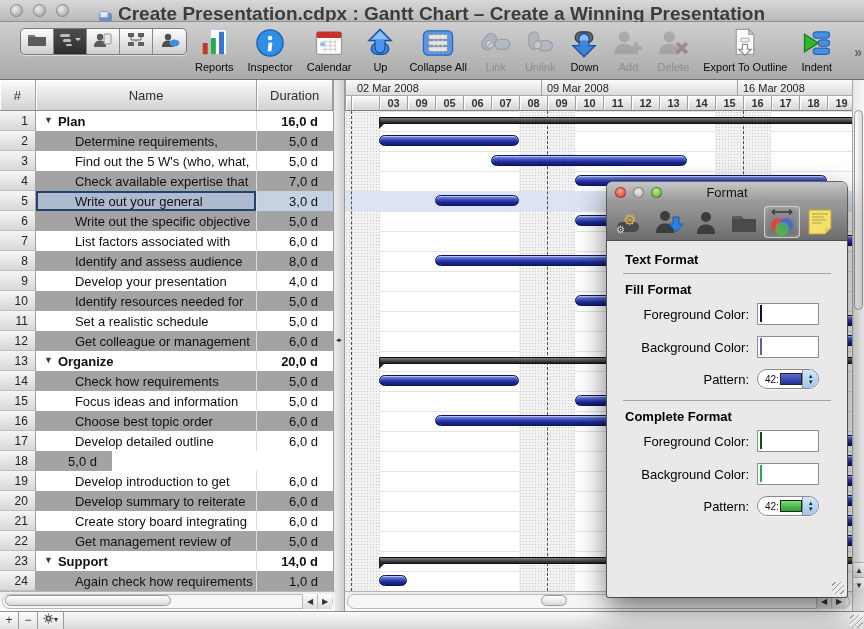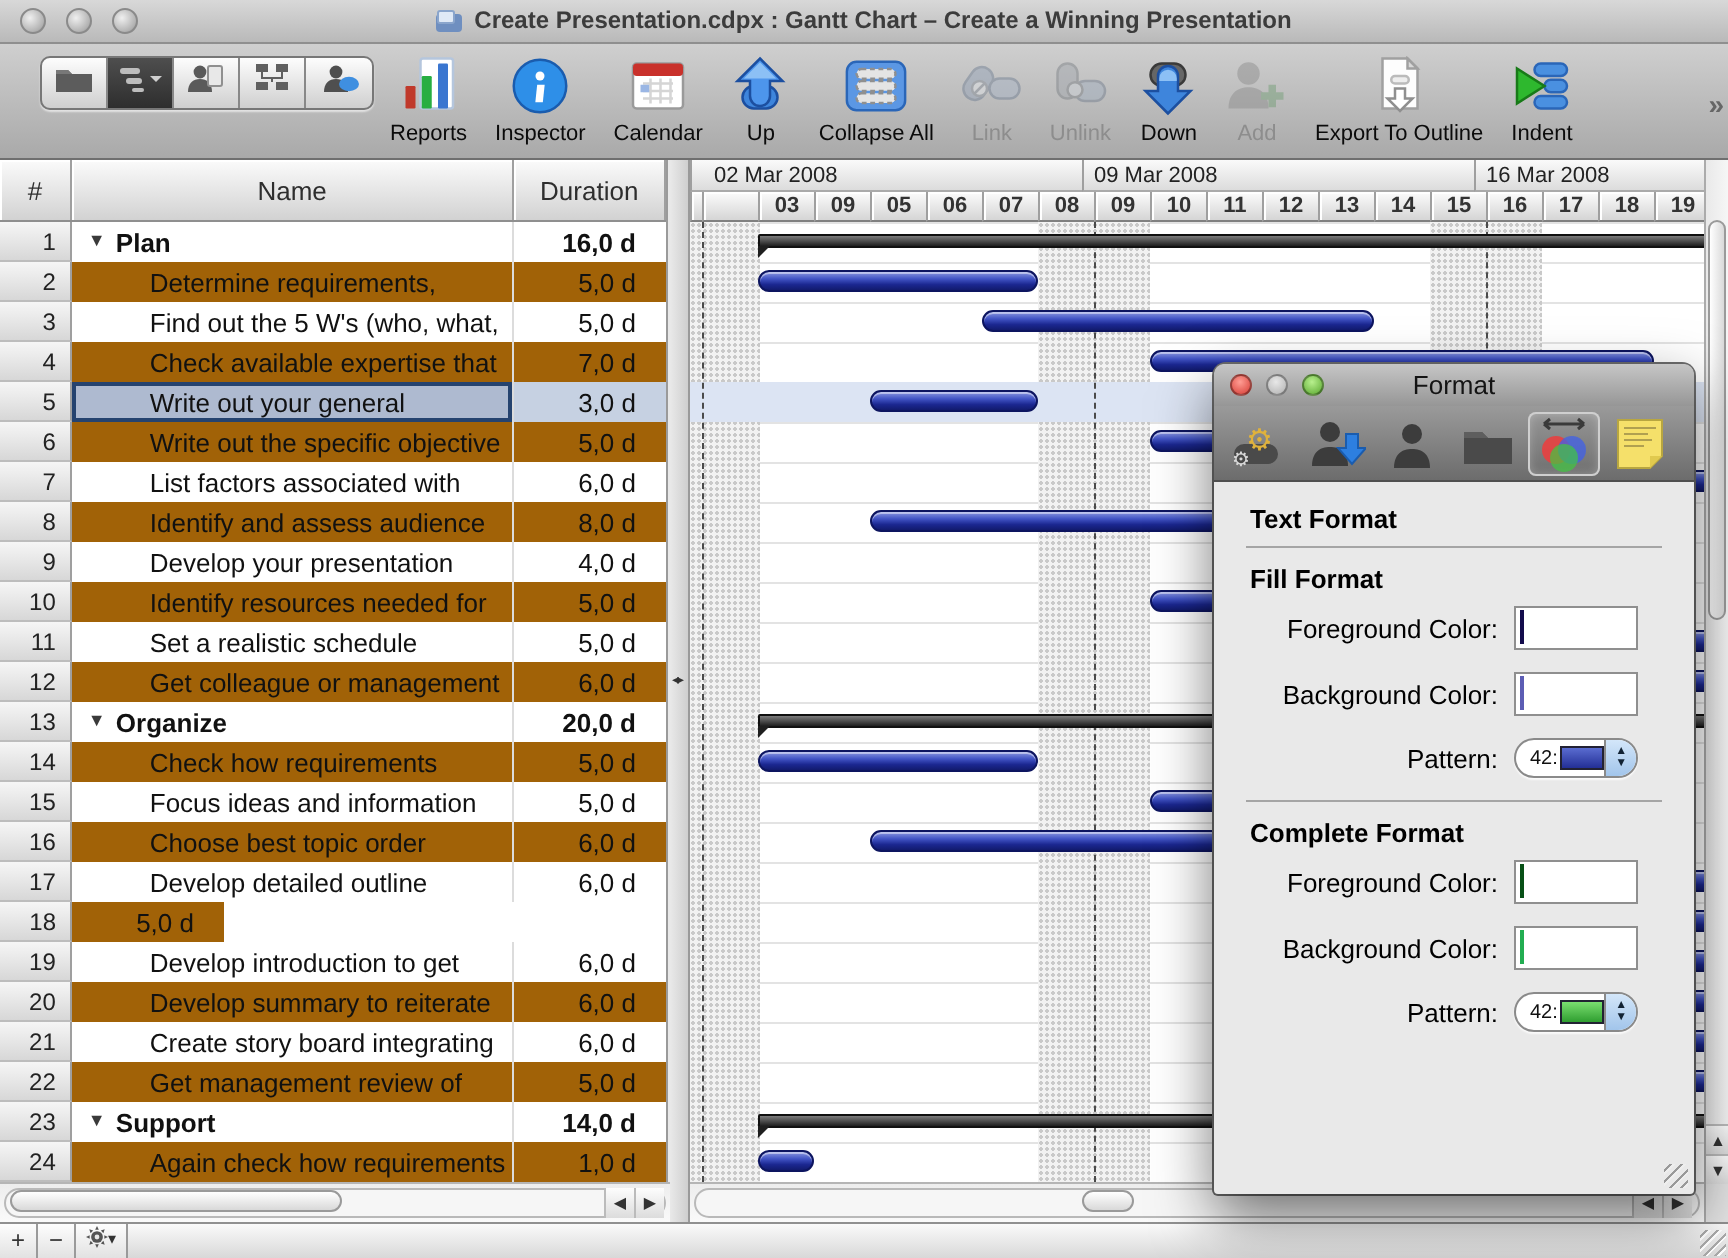--- a/index.html
+++ b/index.html
@@ -5,21 +5,21 @@
   html,body{margin:0;padding:0;background:#555;}
   *{box-sizing:border-box;}
   .window{position:relative;width:864px;height:629px;background:#e8e8e8;overflow:hidden;
     font-family:"Liberation Sans",sans-serif;color:#111;}
   
   .titlebar{position:absolute;left:0;top:0;width:864px;height:22px;
     background:linear-gradient(#d8d8d8,#b9b9b9);border-bottom:1px solid #8f8f8f;}
   .tl{position:absolute;top:4px;width:13px;height:13px;border-radius:50%;
     background:radial-gradient(circle at 4px 4px,#efefef,#b2b2b2 70%,#8c8c8c);border:1px solid #8a8a8a;}
   .tl.r{left:10px}.tl.y{left:33px}.tl.g{left:56px}
-  .win-title{position:absolute;left:0;right:0;top:3px;text-align:center;font-size:12px;font-weight:bold;color:#3c3c3c;}
+  .win-title{position:absolute;left:0;right:0;top:3px;text-align:center;font-size:19px;font-weight:bold;color:#3c3c3c;}
   .doc-ico{display:inline-block;vertical-align:-3px;margin-right:5px;}
   
   .toolbar{position:absolute;left:0;top:22px;width:864px;height:58px;
     background:linear-gradient(#cfcfcf,#a9a9a9);border-bottom:1px solid #6f6f6f;}
   .segmented{position:absolute;left:20px;top:6px;height:27px;display:flex;border:1px solid #777;border-radius:5px;
     overflow:hidden;background:linear-gradient(#fdfdfd,#cfcfcf);box-shadow:0 1px 1px rgba(255,255,255,.6);}
   .seg{width:33px;height:100%;display:flex;align-items:center;justify-content:center;border-right:1px solid #888;}
   .seg:last-child{border-right:none;}
   .seg.sel{background:linear-gradient(#4e4e4e,#2e2e2e);}
   .tbtns{position:absolute;left:188px;top:4px;right:14px;height:52px;display:flex;align-items:flex-start;}
@@ -31,21 +31,21 @@
   .overflow{position:absolute;right:2px;top:22px;font-size:14px;color:#666;font-weight:bold;}
   
   .table-pane{position:absolute;left:0;top:80px;width:334px;height:531px;background:#fff;border-right:1px solid #9a9a9a;}
   .thead{position:absolute;left:0;top:0;width:100%;height:31px;display:flex;
     background:linear-gradient(#fbfbfb,#d2d2d2);border-bottom:1px solid #8f8f8f;}
   .th{display:flex;align-items:center;justify-content:center;font-size:13px;color:#2e2e2e;
     border-right:1px solid #9f9f9f;box-shadow:inset 1px 1px 0 #fff;}
   .th.c1{width:36px}.th.c2{width:222px}.th.c3{width:76px}
   .tbody{position:absolute;left:0;top:31px;width:100%;height:480px;overflow:hidden;}
   .trow{display:flex;height:20px;}
-  .trow.alt .namecell,.trow.alt .durcell{background:#a16207;}
+  .trow.alt .namecell,.trow.alt .durcell{background:#a3a3a3;}
   .trow.selrow .namecell{background:#aebad0;box-shadow:inset 0 0 0 2px #25436f;}
   .trow.selrow .durcell{background:#c6d1e2;}
   .numcell{width:36px;background:linear-gradient(#f6f6f6,#d7d7d7);border-right:1px solid #9f9f9f;
     border-bottom:1px solid #bdbdbd;font-size:12px;color:#222;text-align:right;padding:3px 7px 0 0;}
   .namecell{width:222px;font-size:13px;padding-top:3px;position:relative;border-right:1px solid #dcdcdc;white-space:nowrap;overflow:hidden;}
   .namecell .disc{position:absolute;left:8px;top:4px;font-size:9px;color:#3a3a3a;}
   .namecell.lvl0{padding-left:22px;font-weight:bold;}
   .namecell.lvl1{padding-left:39px;}
   .durcell{width:76px;font-size:13px;text-align:right;padding:3px 15px 0 0;}
   .durcell.bold{font-weight:bold;}
@@ -270,20 +270,30 @@
           <span class="ic">
             <svg width="30" height="30" viewBox="0 0 24 24">
               <circle cx="9" cy="7" r="4.5" fill="#8a8a8a"></circle>
               <path d="M1 21c0-6 3.5-8.5 8-8.5s8 2.5 8 8.5z" fill="#8a8a8a"></path>
               <rect x="14" y="14.5" width="9" height="3" fill="#3cb043"></rect>
               <rect x="17" y="11.5" width="3" height="9" fill="#3cb043"></rect>
             </svg>
           </span>
           <span class="lb">Add</span>
         </div>
+      <div class="tbtn disabled">
+          <span class="ic">
+            <svg width="30" height="30" viewBox="0 0 24 24">
+              <circle cx="9" cy="7" r="4.5" fill="#8a8a8a"></circle>
+              <path d="M1 21c0-6 3.5-8.5 8-8.5s8 2.5 8 8.5z" fill="#8a8a8a"></path>
+              <path d="M15 12l8 8M23 12l-8 8" stroke="#c0392b" stroke-width="3"></path>
+            </svg>
+          </span>
+          <span class="lb">Delete</span>
+        </div>
       <div class="tbtn">
           <span class="ic">
             <svg width="30" height="30" viewBox="0 0 24 24">
               <path d="M5 1h10l4 4v16H5z" fill="#fdfdfd" stroke="#a0a0a0"></path>
               <path d="M15 1l4 4h-4z" fill="#d8d8d8" stroke="#a0a0a0"></path>
               <rect x="8.5" y="8" width="7" height="3" rx="1.5" fill="#eee" stroke="#bbb"></rect>
               <path d="M10 13h4v4h3l-5 5-5-5h3z" fill="#fff" stroke="#8f8f8f"></path>
             </svg>
           </span>
           <span class="lb">Export To Outline</span>

